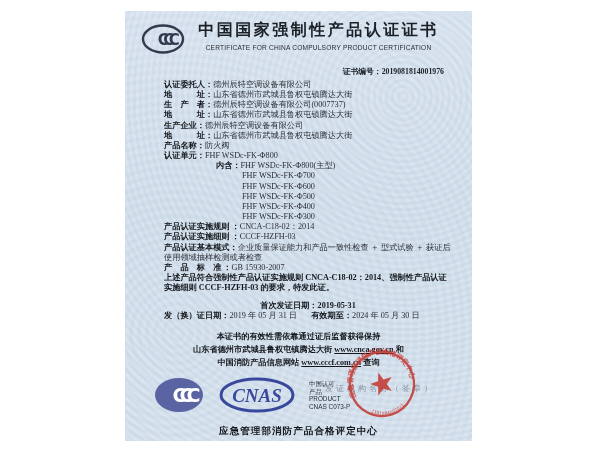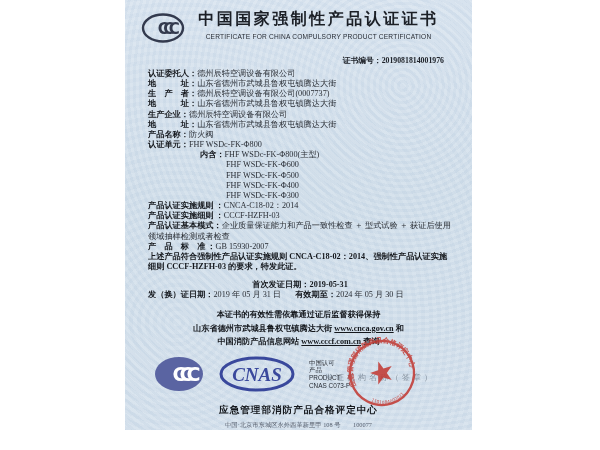--- a/index.html
+++ b/index.html
@@ -1,33 +1,33 @@
 <!DOCTYPE html>
 <html><head>
 <meta charset="utf-8">
 <style>
   html,body{margin:0;padding:0;}
   .stage{position:relative;width:600px;height:450px;background:#ffffff;overflow:hidden;
          font-family:"Liberation Serif","DejaVu Serif",serif;}
-  .cert{position:absolute;left:125px;top:0;width:347px;height:430px;
+  .cert{position:absolute;left:125px;top:11px;width:347px;height:430px;
         background:linear-gradient(180deg,#d6e2ee 0%,#cfdde9 45%,#d2dfeb 100%);
         overflow:hidden;}
   .cert::after{content:"";position:absolute;inset:0;pointer-events:none;
         background:
           repeating-radial-gradient(circle at 80% 20%, rgba(255,255,255,0.10) 0 3px, rgba(150,175,205,0.05) 3px 6px),
           repeating-radial-gradient(circle at 15% 75%, rgba(255,255,255,0.08) 0 4px, rgba(150,175,205,0.04) 4px 8px);}
   .cert-head{display:flex;align-items:flex-start;padding:9px 14px 0 16px;position:relative;z-index:2;}
   .logo-top{flex:0 0 auto;margin-top:3px;}
   .head-titles{flex:1;text-align:center;padding-right:6px;}
   .title{font-size:16px;font-weight:bold;letter-spacing:2.5px;color:#1b1f26;}
   .subtitle{font-size:6.6px;color:#262b33;margin-top:3px;letter-spacing:0.2px;
             font-family:"Liberation Sans","DejaVu Sans",sans-serif;}
   .cert-no{position:relative;z-index:2;text-align:right;padding-right:28px;font-size:7.8px;
            color:#20242b;margin-top:7px;font-weight:bold;}
-  .body{position:relative;z-index:2;padding:3px 20px 0 23px;font-size:8.2px;line-height:10.15px;color:#2a2e35;}
+  .body{position:relative;z-index:2;padding:3px 20px 0 39px;font-size:8.2px;line-height:10.15px;color:#2a2e35;}
   .lbl{font-weight:bold;color:#14171c;}
   .row{white-space:nowrap;}
   .inc-label-row{margin-left:52px;white-space:nowrap;}
   .inc-row{margin-left:78px;white-space:nowrap;}
   .wrap{white-space:normal;}
   .statement{font-weight:bold;color:#14171c;}
   .center-line{text-align:center;margin-top:8px;}
   .notes{position:relative;z-index:2;text-align:center;font-size:8.2px;font-weight:bold;
          color:#14171c;margin-top:8px;line-height:13.2px;}
   .link{text-decoration:underline;cursor:pointer;}
@@ -88,20 +88,21 @@
       </div>
       <div class="row">
         <span class="lbl">产品名称：</span><span>防火阀</span>
       </div>
       <div class="row">
         <span class="lbl">认证单元：</span><span>FHF WSDc-FK-Φ800</span>
       </div>
       <div class="inc-label-row">
         <span class="lbl">内含：</span><span>FHF WSDc-FK-Φ800(主型)</span>
       </div>
+      <div class="inc-row">FHF WSDc-FK-Φ700</div>
       <div class="inc-row">FHF WSDc-FK-Φ600</div>
       <div class="inc-row">FHF WSDc-FK-Φ500</div>
       <div class="inc-row">FHF WSDc-FK-Φ400</div>
       <div class="inc-row">FHF WSDc-FK-Φ300</div>
       <div class="row">
         <span class="lbl">产品认证实施规则 ：</span><span>CNCA-C18-02：2014</span>
       </div>
       <div class="row">
         <span class="lbl">产品认证实施细则 ：</span><span>CCCF-HZFH-03</span>
       </div>

